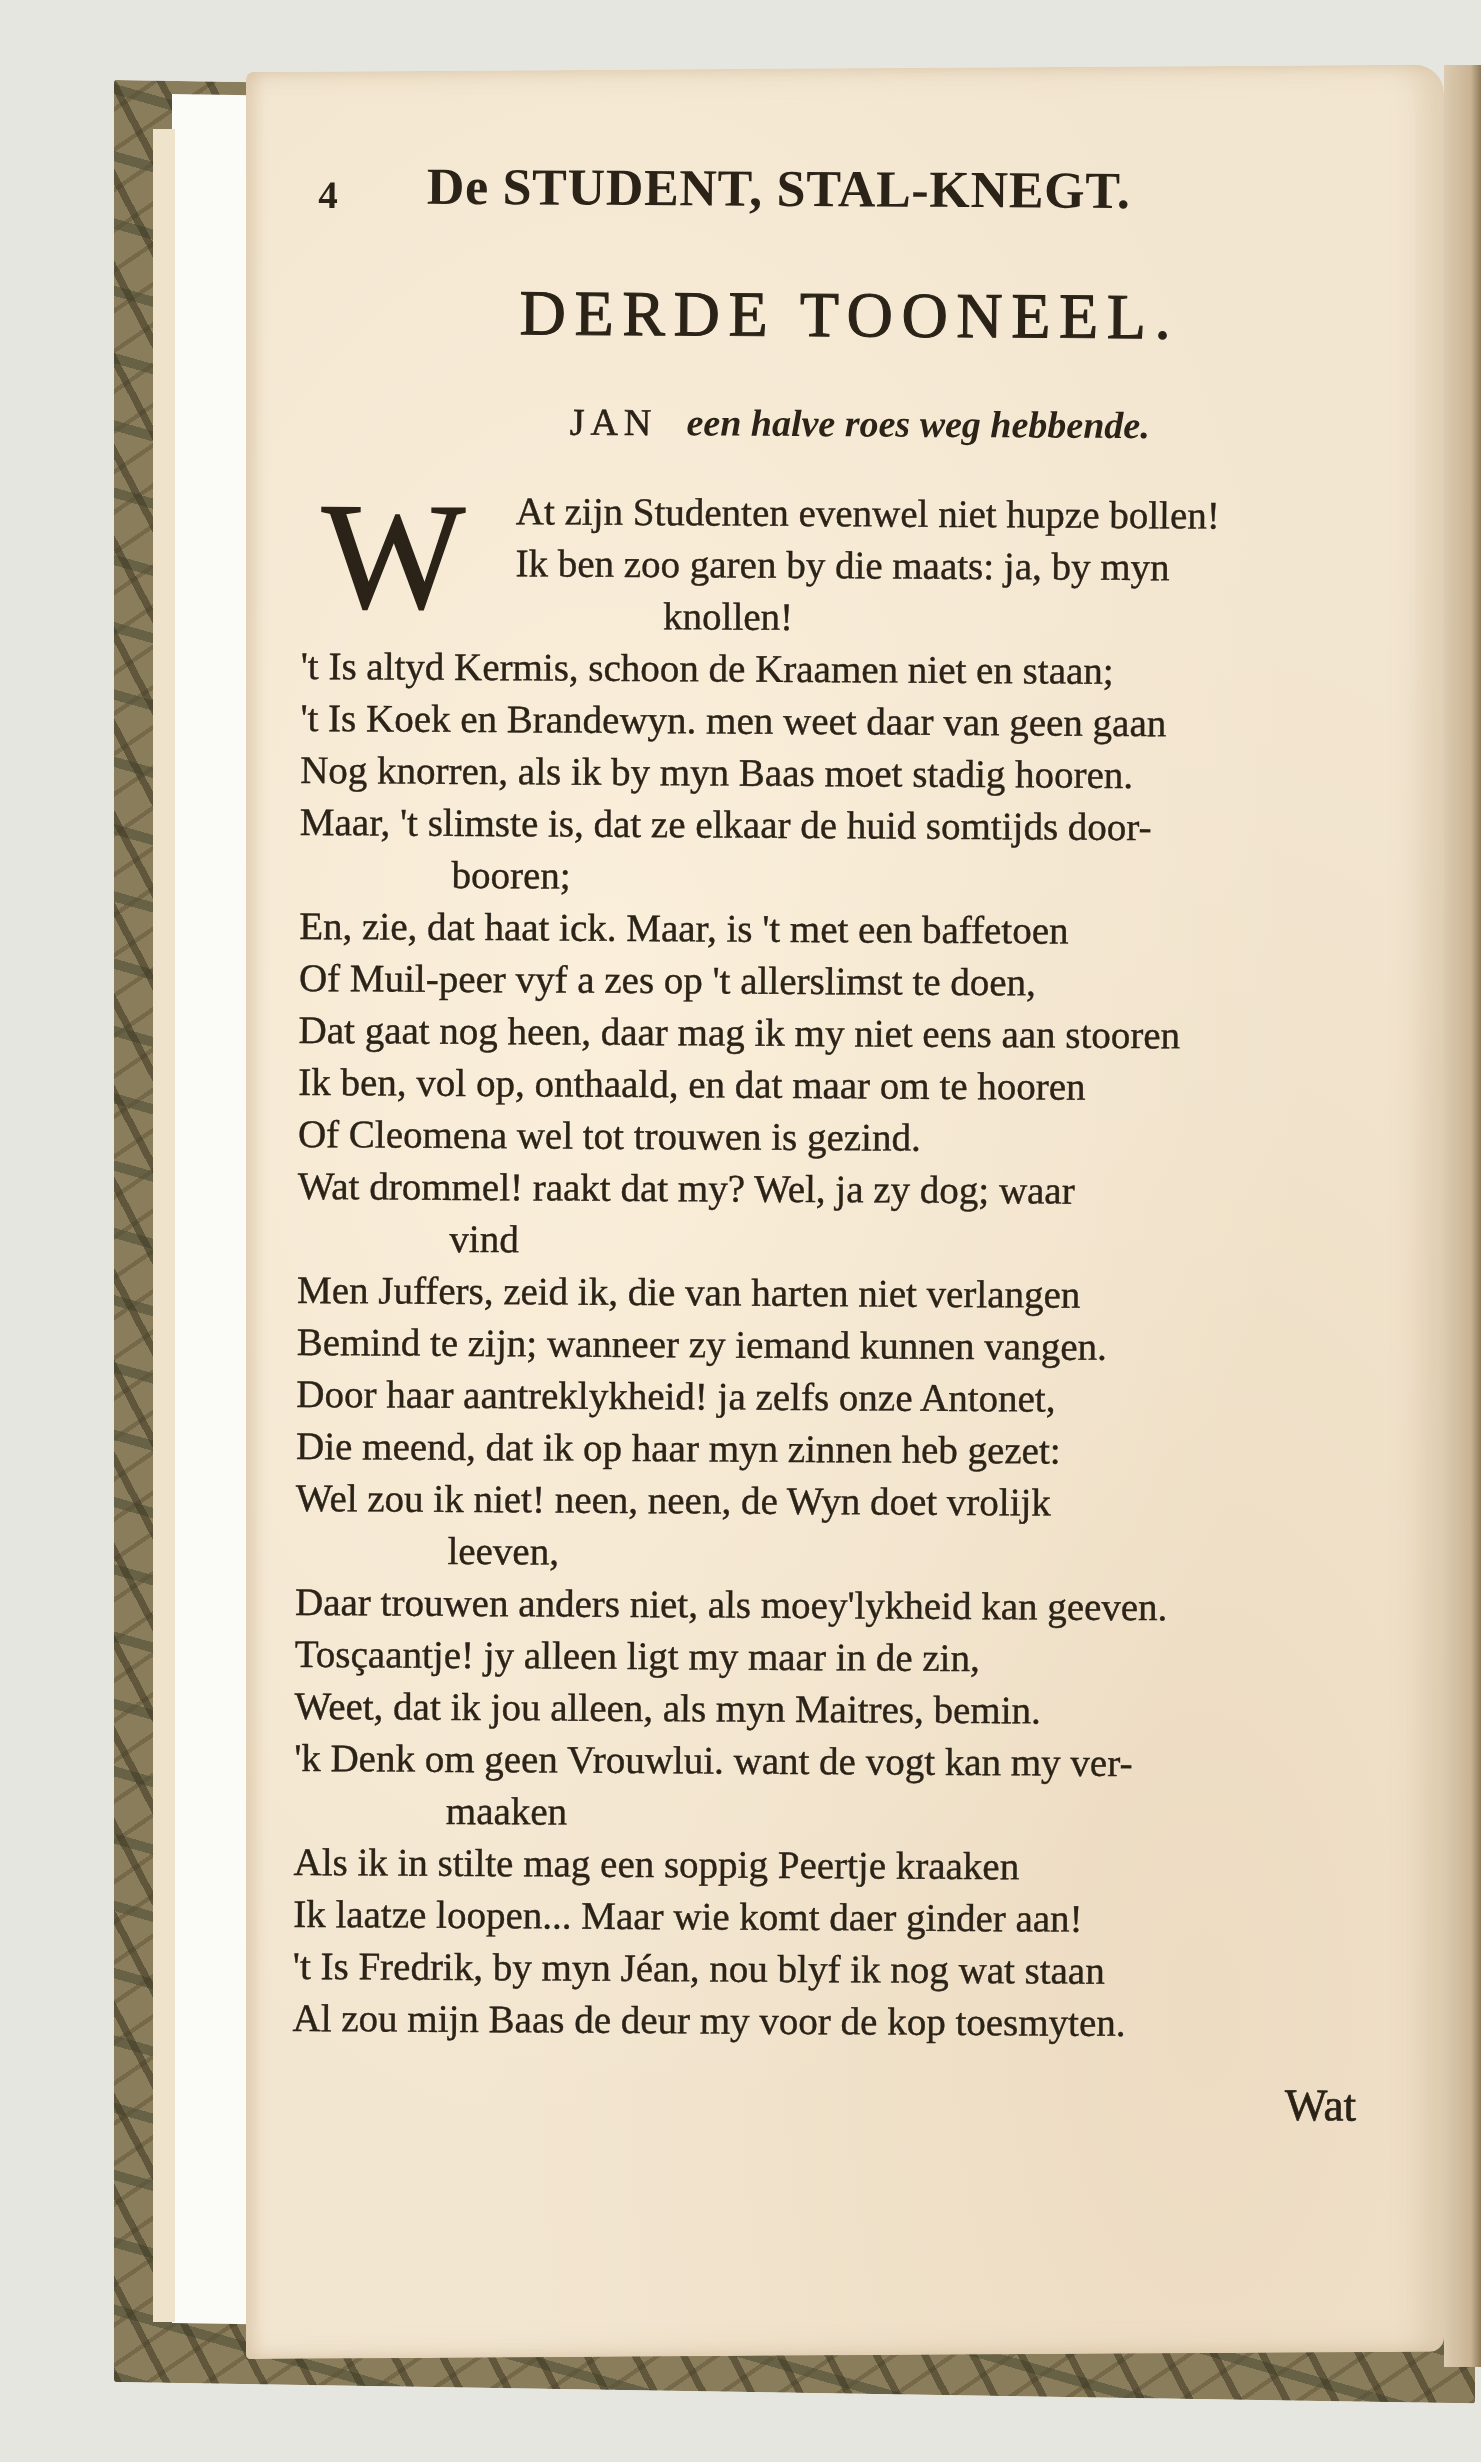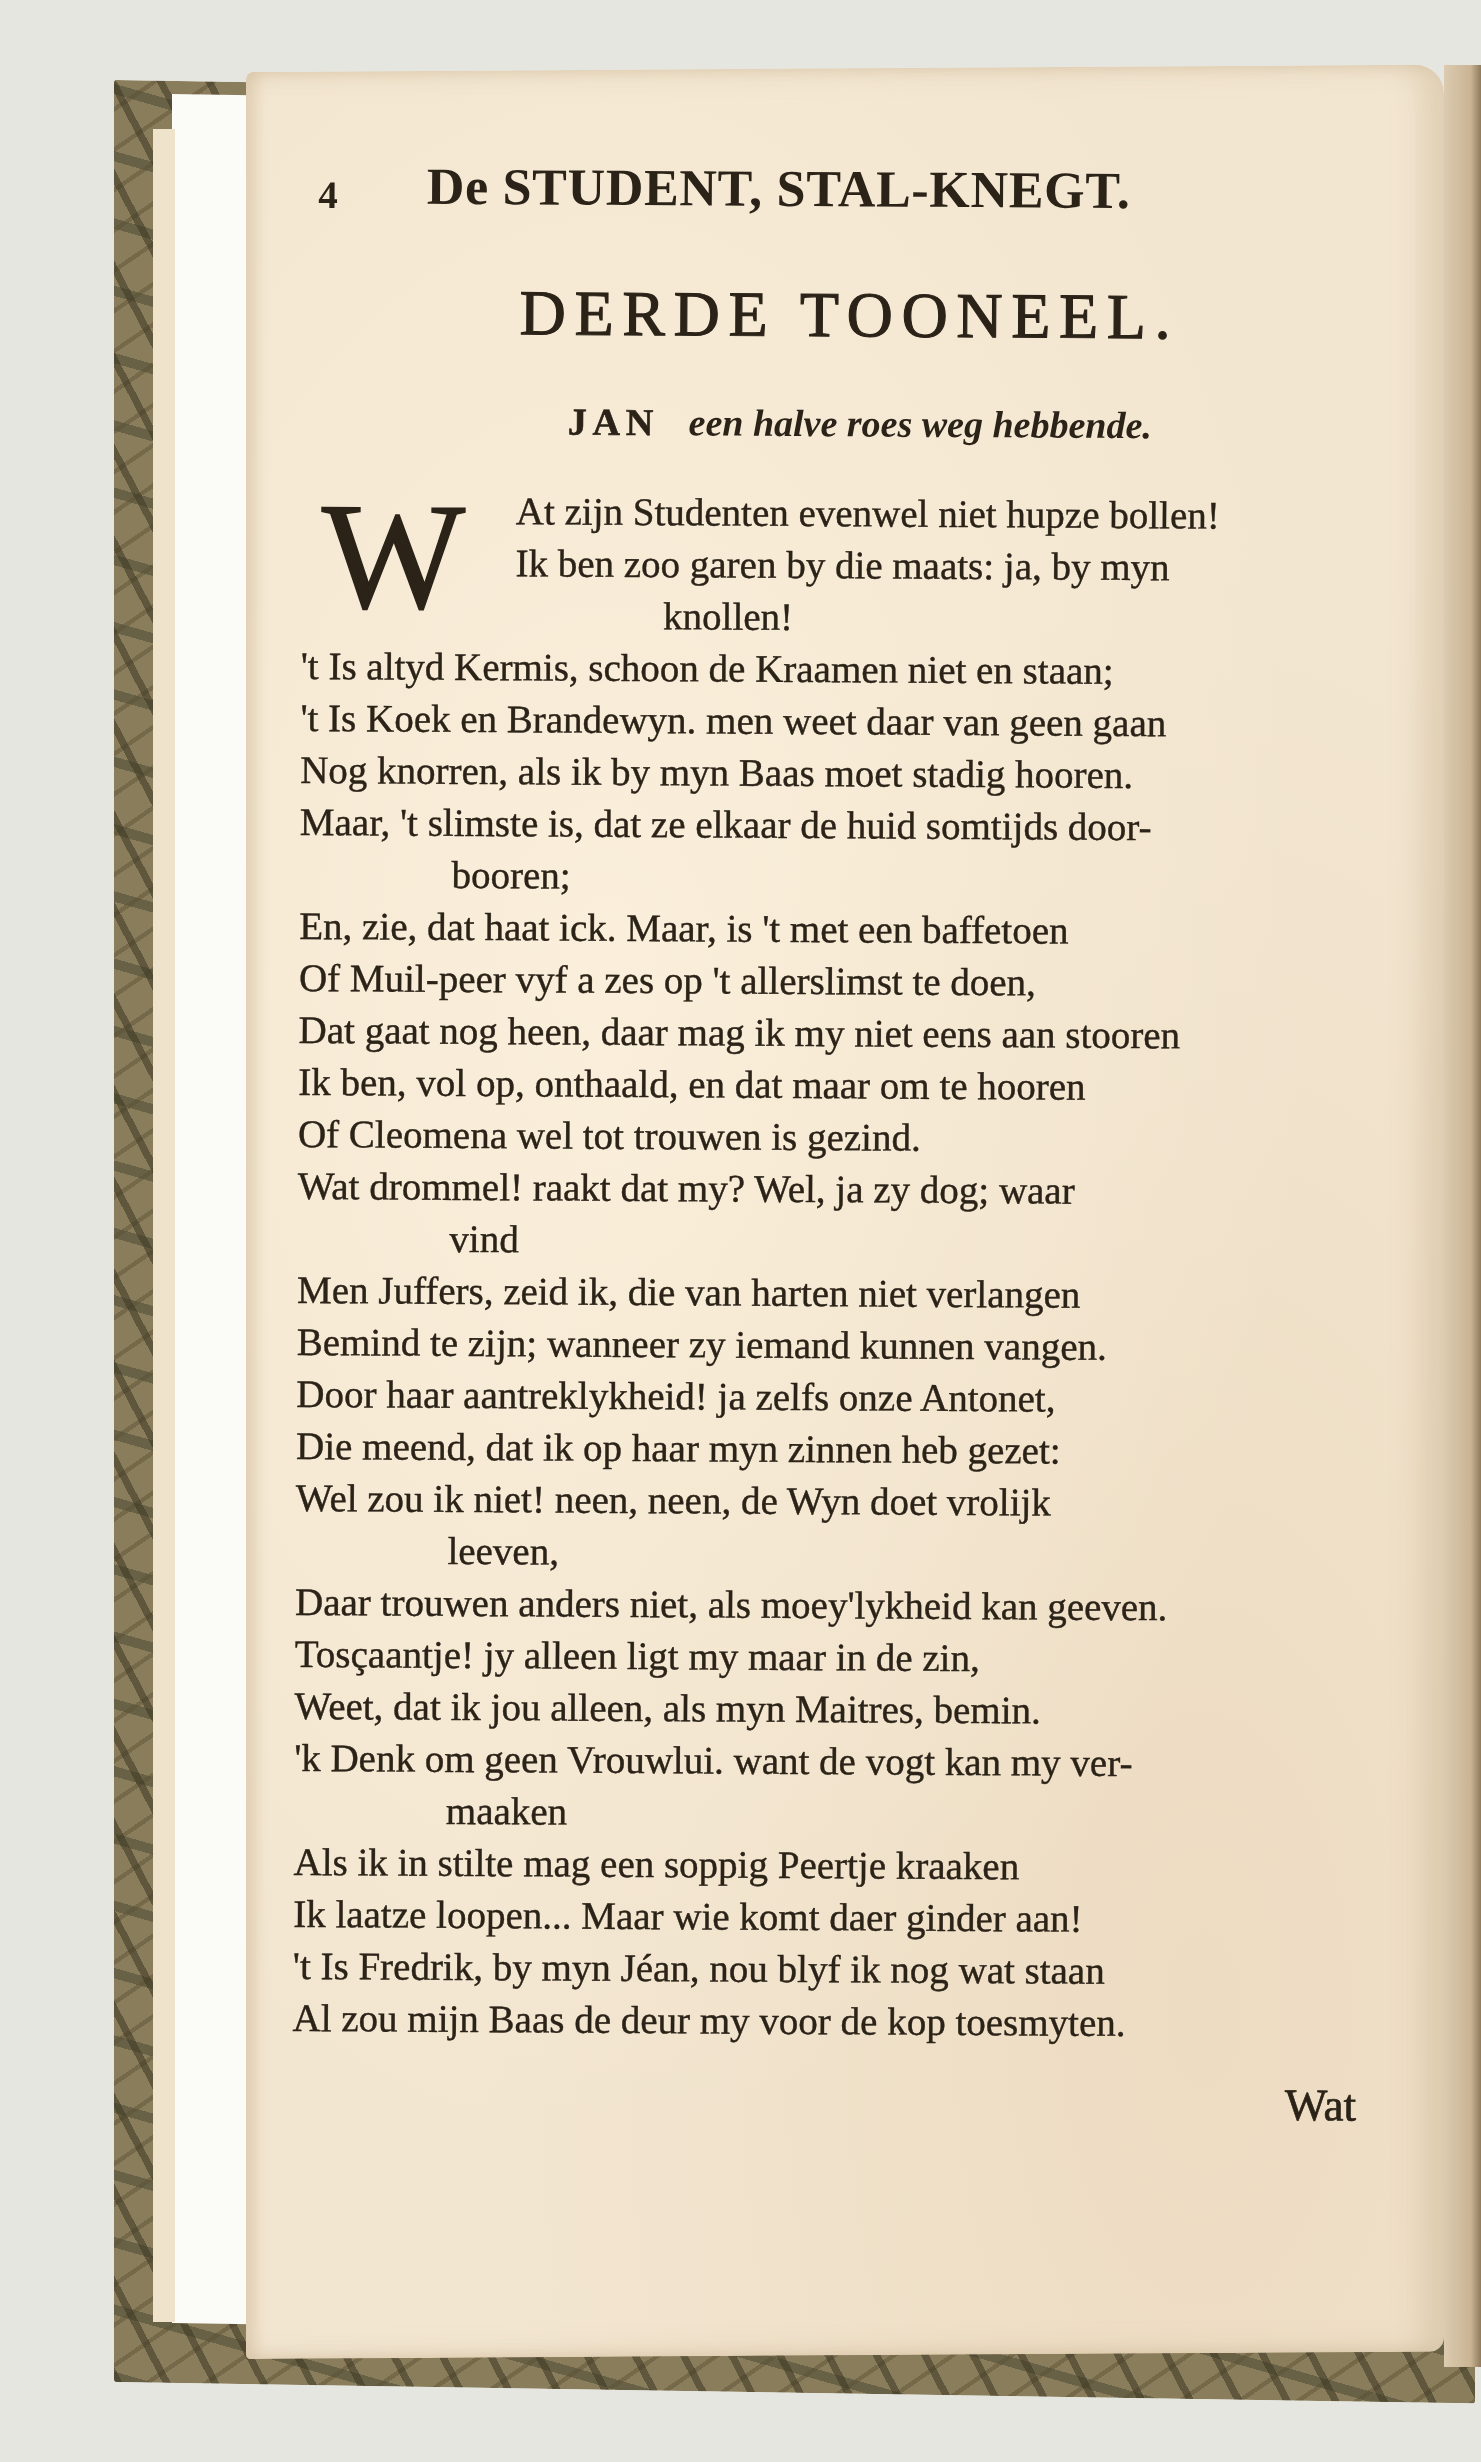--- a/index.html
+++ b/index.html
@@ -114,21 +114,20 @@
     }
     .speaker-line {
       text-align: center;
       margin-top: 49px;
       font-size: 38px;
       white-space: nowrap;
     }
     .speaker-name {
       letter-spacing: 5.8px;
       margin-right: 20px;
-      font-weight: bold;
       -webkit-text-stroke: 0.6px #2b2318;
     }
     .stage-direction {
       font-style: italic;
       font-weight: bold;
     }
     .verse {
       margin-top: 42px;
       position: relative;
     }

